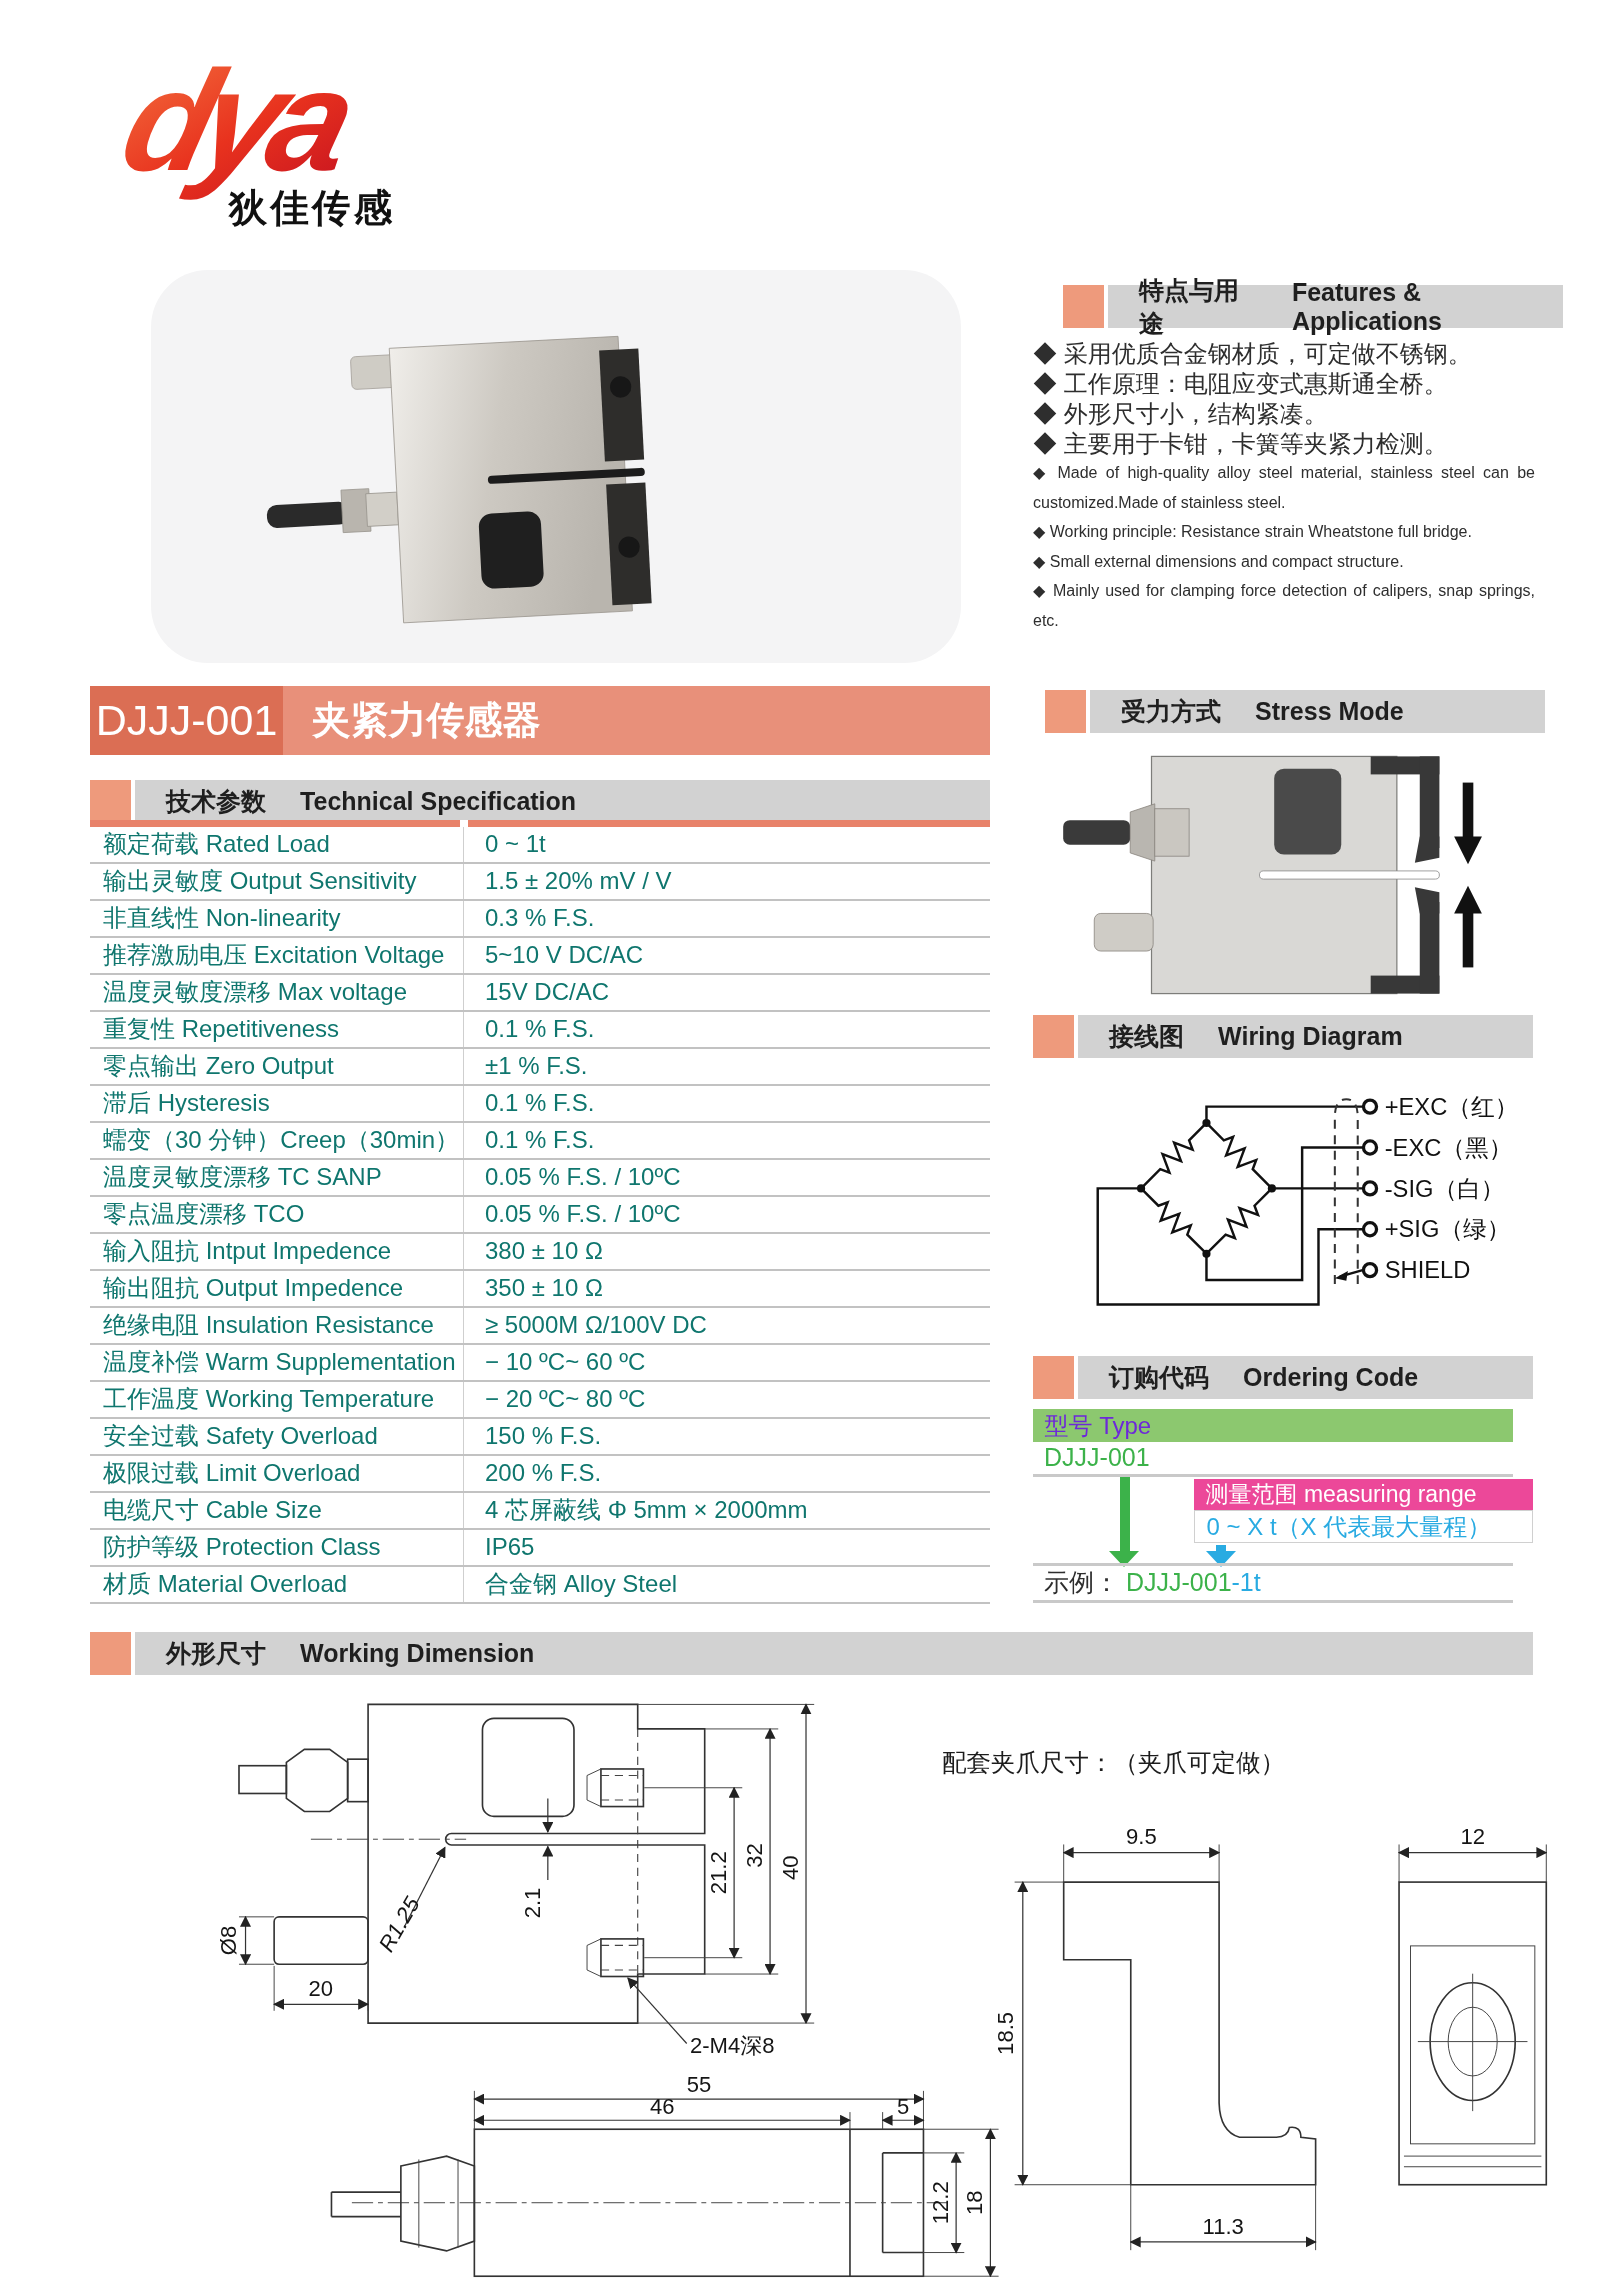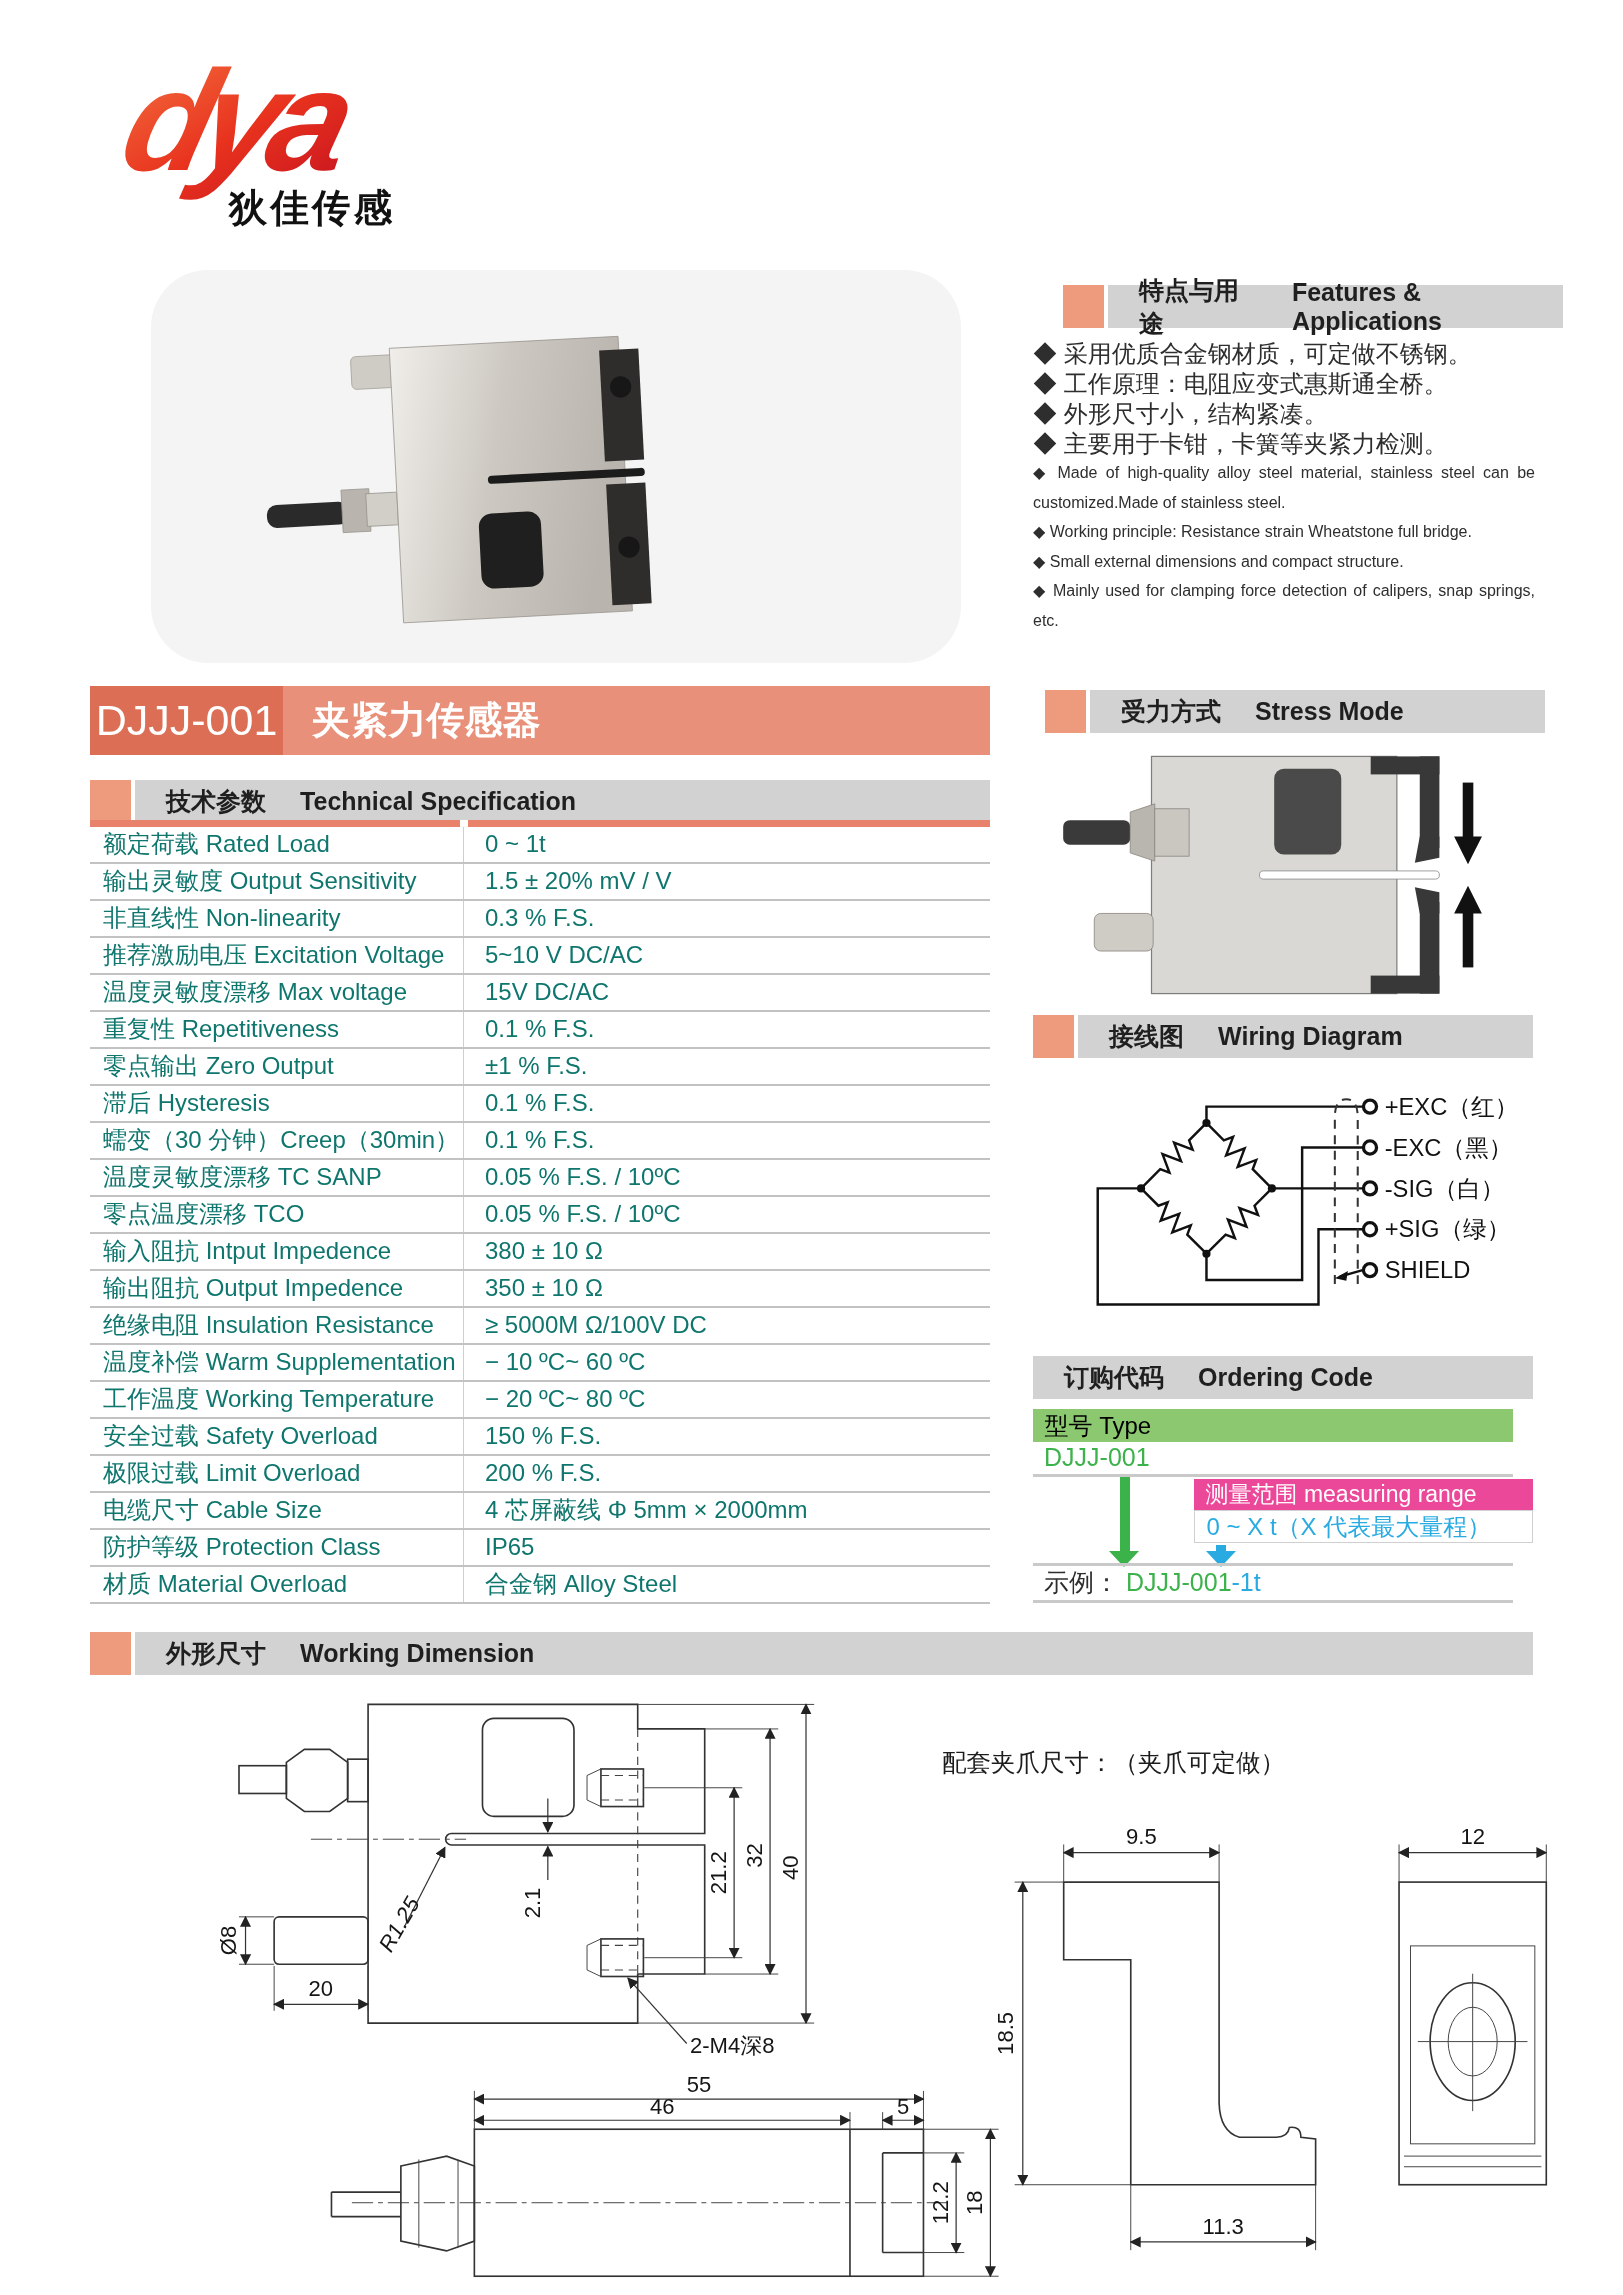--- a/index.html
+++ b/index.html
@@ -39,21 +39,21 @@
   .spec-top { height:6.5px;
     background:linear-gradient(to right,#e8826a 0,#e8826a 370px,#ffffff 370px,#ffffff 378px,#e8826a 378px); }
   .row { display:flex; height:37px; border-bottom:2.5px double #c2c2c2; box-sizing:border-box;
          align-items:stretch; font-size:24px; color:#0f766e; }
   .row .c1 { width:374px; padding-left:13px; border-right:0.8px solid #cfcfcf;
              display:flex; align-items:center; box-sizing:border-box; }
   .row .c2 { padding-left:21px; display:flex; align-items:center; }
 
   
   .type-bar { position:absolute; left:1033px; top:1409px; width:480px; height:33px; background:#8cc86f;
-              color:#000000; font-size:24px; display:flex; align-items:center; padding-left:11.5px; box-sizing:border-box; }
+              color:#6d28d9; font-size:24px; display:flex; align-items:center; padding-left:11.5px; box-sizing:border-box; }
   .model-green { position:absolute; left:1044px; top:1443px; font-size:25px; color:#3cb24a; }
   .hr { position:absolute; height:3.3px; background:#c9c9c9; }
   .range-bar { position:absolute; left:1194px; top:1479px; width:339px; height:31px; background:#ec4899;
                color:#fff; font-size:23px; display:flex; align-items:flex-start; padding-left:11.5px; box-sizing:border-box; }
   .range-box { position:absolute; left:1194px; top:1510px; width:339px; height:33px; background:#fff;
                border:0.8px solid #d0d0d0; color:#29abe2; font-size:24px; display:flex; align-items:center;
                padding-left:11.5px; box-sizing:border-box; }
   .v-bar { position:absolute; width:9.8px; }
   .v-head { position:absolute; width:0; height:0; border-left:15.5px solid transparent; border-right:15.5px solid transparent; }
   .example { position:absolute; left:1044px; top:1567px; height:31px; line-height:31px; font-size:25px; }
@@ -303,21 +303,21 @@
   </g>
   <g font-size="29" fill="#111">
     <text x="413" y="45">+EXC（红）</text>
     <text x="413" y="95">-EXC（黑）</text>
     <text x="413" y="145">-SIG（白）</text>
     <text x="413" y="195">+SIG（绿）</text>
     <text x="413" y="245">SHIELD</text>
   </g>
 </svg>
 
-<div class="sec-header" style="left:1033px; top:1356px; width:500px;flex-direction:column;">
+<div class="sec-header" style="left:1033px; top:1356px; width:500px;">
   <div class="sec-sq"></div>
   <div class="sec-bar">
     <span>订购代码</span>
     <span class="en">Ordering Code</span>
   </div>
 </div>
 <div class="type-bar">
   <span>型号 Type</span>
 </div>
 <div class="model-green">DJJJ-001</div>

